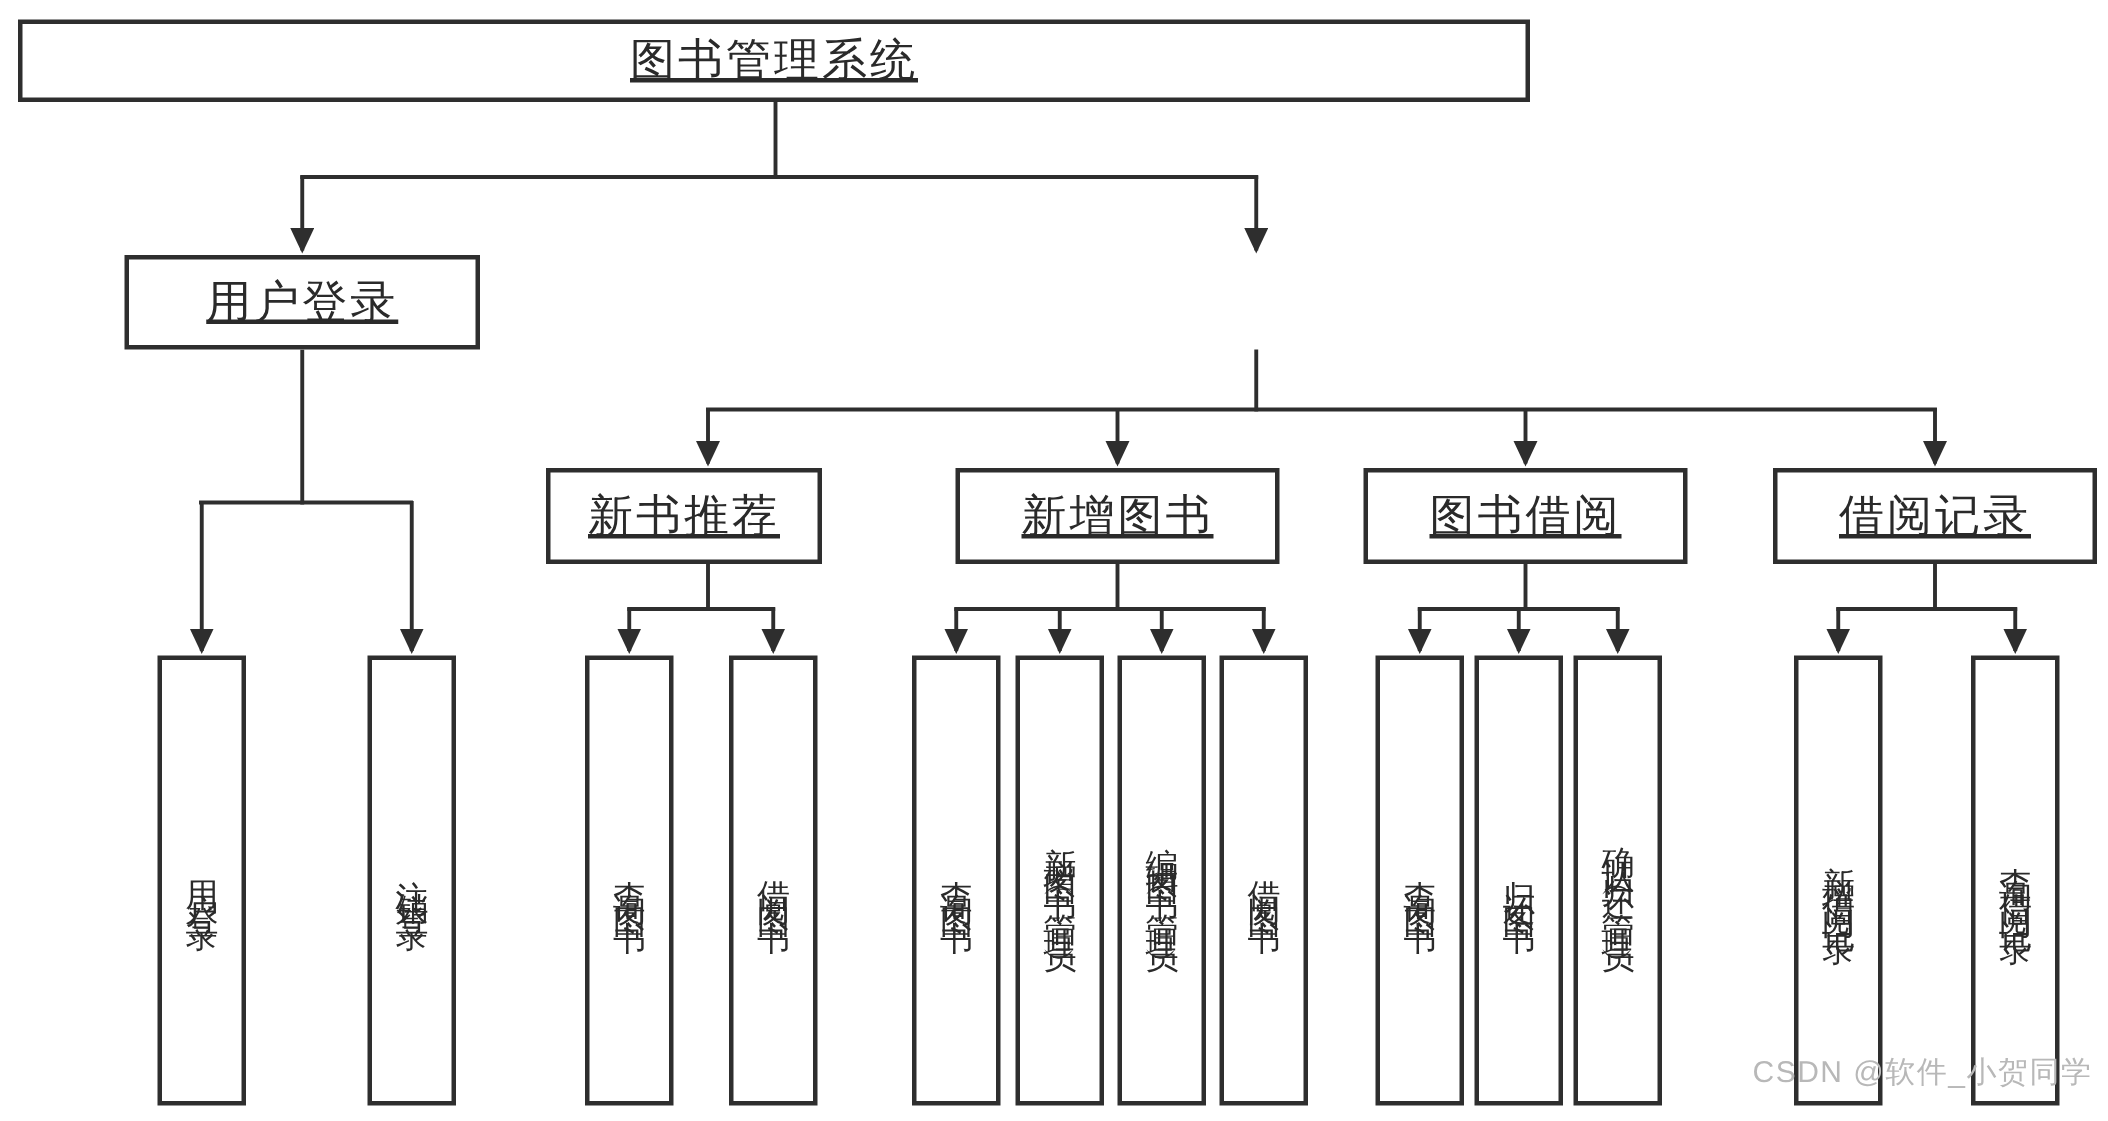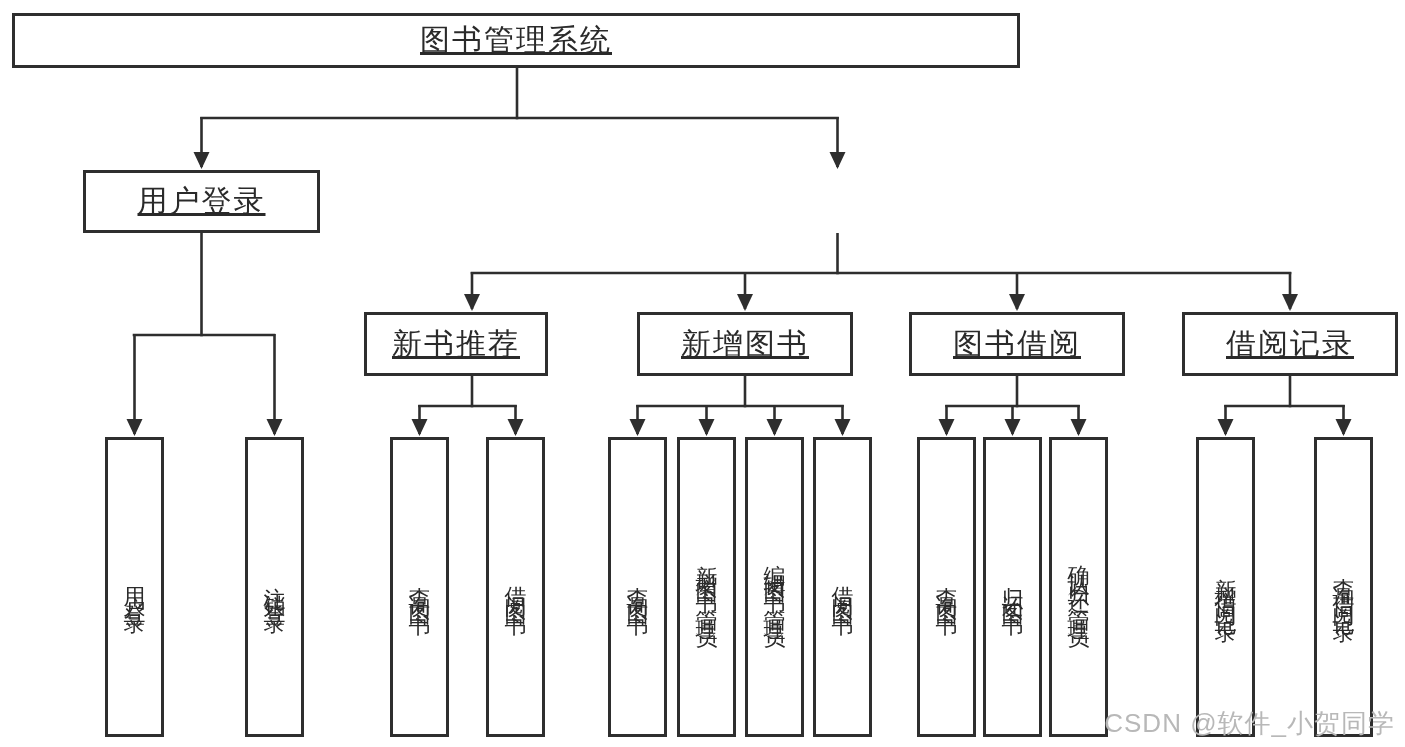--- a/index.html
+++ b/index.html
@@ -18,22 +18,22 @@
     position:absolute;box-sizing:border-box;background:#ffffff;
     border:3px solid #2e2e2e;display:flex;align-items:center;justify-content:center;
     width:59px;height:300px;top:437px;z-index:1;
   }
   .vtext{
     display:block;writing-mode:vertical-rl;text-orientation:mixed;
     font-size:22px;color:#2a2a2a;letter-spacing:9px;line-height:1.1;
     white-space:nowrap;max-height:292px;
   }
   .watermark{
-    position:absolute;right:10px;bottom:6px;z-index:3;
-    font-size:26px;color:#b8b8b8;letter-spacing:1px;white-space:nowrap;
+    position:absolute;right:10px;bottom:19px;z-index:3;
+    font-size:20px;color:#b8b8b8;letter-spacing:1px;white-space:nowrap;
   }
 </style>
 </head>
 <body>
 
 <div class="canvas">
 
   <svg class="connector-layer" width="1405" height="747" viewBox="0 0 1405 747">
     <defs>
       <marker id="arrow" markerUnits="userSpaceOnUse" markerWidth="20" markerHeight="20" refX="15" refY="8" orient="auto">

